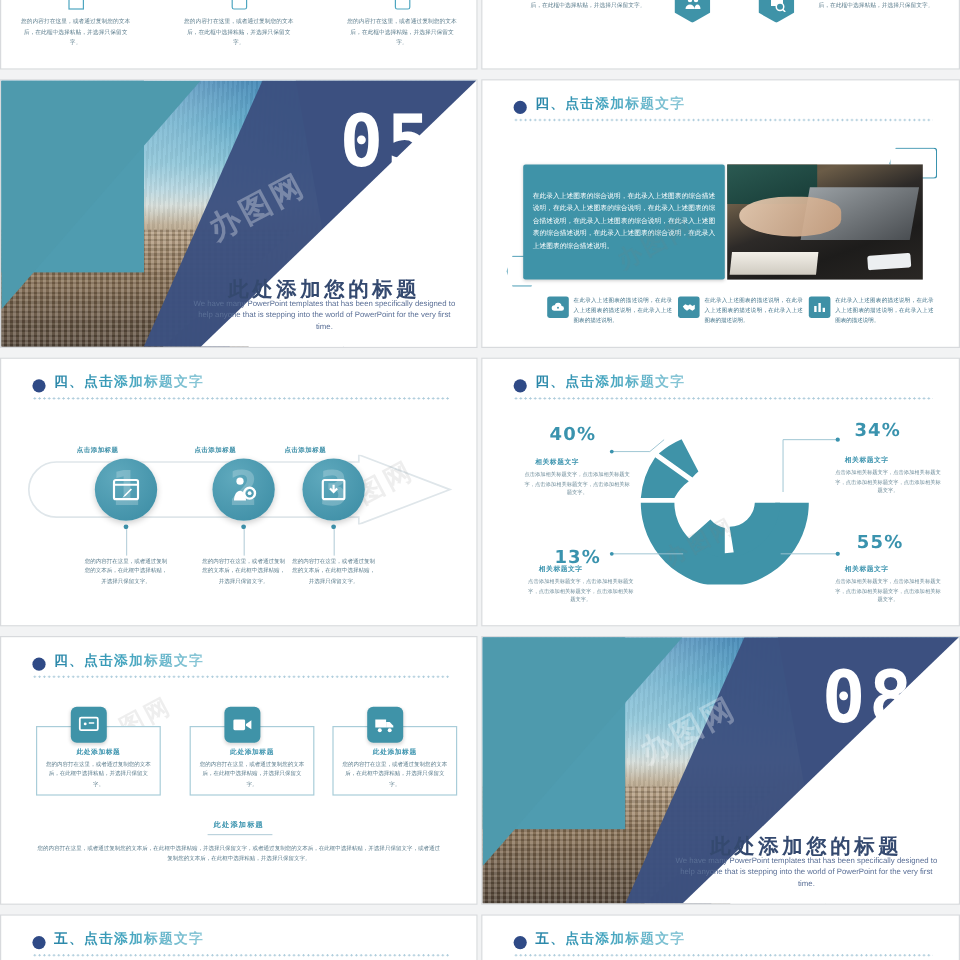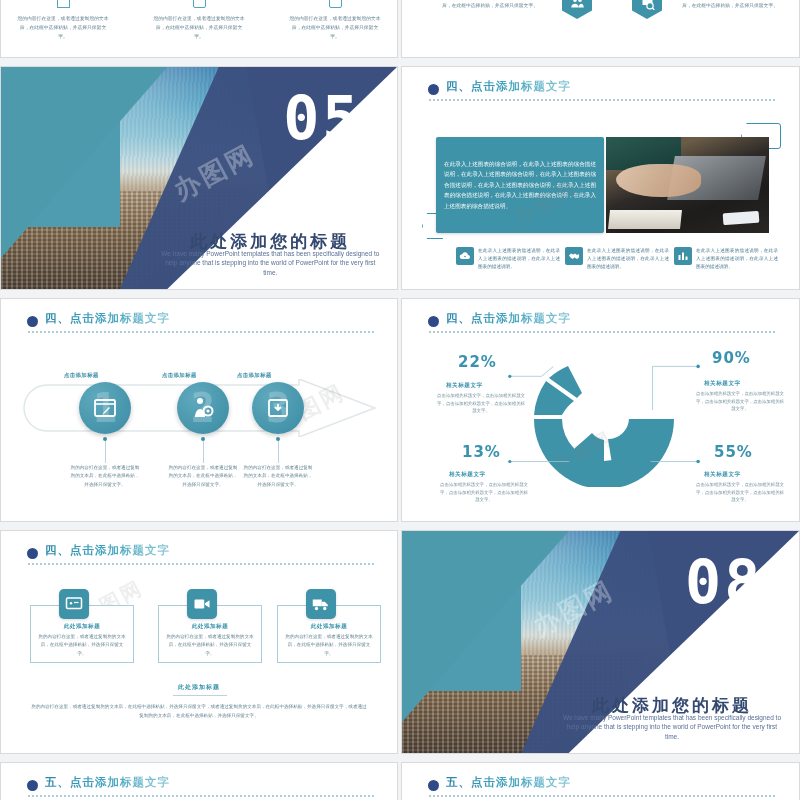--- a/index.html
+++ b/index.html
@@ -315,29 +315,29 @@
       <path d="M108 164 H168" stroke="#9cc4d2" stroke-width=".8" fill="none"></path>
       <path d="M252 68 H298" stroke="#9cc4d2" stroke-width=".8" fill="none"></path>
       <path d="M252 68 L252 112" stroke="#9cc4d2" stroke-width=".8" fill="none"></path>
       <path d="M250 164 H298" stroke="#9cc4d2" stroke-width=".8" fill="none"></path>
       <circle cx="108" cy="78" r="1.6" fill="#3a93ae"></circle>
       <circle cx="108" cy="164" r="1.6" fill="#3a93ae"></circle>
       <circle cx="298" cy="68" r="1.8" fill="#3a93ae"></circle>
       <circle cx="298" cy="164" r="1.8" fill="#3a93ae"></circle>
     </svg>
 
-    <div class="pct" style="left:56px;top:54px;">22%</div>
+    <div class="pct" style="left:56px;top:54px;">40%</div>
     <div class="plab" style="left:44px;top:83px;">相关标题文字</div>
     <div class="pbody" style="left:33px;top:93px;text-align:center;">点击添加相关标题文字，点击添加相关标题文字，点击添加相关标题文字，点击添加相关标题文字。</div>
 
-    <div class="pct" style="left:310px;top:50px;">90%</div>
+    <div class="pct" style="left:310px;top:50px;">34%</div>
     <div class="plab" style="left:302px;top:81px;">相关标题文字</div>
     <div class="pbody" style="left:292px;top:91px;text-align:center;">点击添加相关标题文字，点击添加相关标题文字，点击添加相关标题文字，点击添加相关标题文字。</div>
 
-    <div class="pct" style="left:60px;top:144px;">13%</div>
+    <div class="pct" style="left:60px;top:156px;">13%</div>
     <div class="plab" style="left:47px;top:172px;">相关标题文字</div>
     <div class="pbody" style="left:36px;top:182px;text-align:center;">点击添加相关标题文字，点击添加相关标题文字，点击添加相关标题文字，点击添加相关标题文字。</div>
 
     <div class="pct" style="left:312px;top:144px;">55%</div>
     <div class="plab" style="left:302px;top:172px;">相关标题文字</div>
     <div class="pbody" style="left:292px;top:182px;text-align:center;">点击添加相关标题文字，点击添加相关标题文字，点击添加相关标题文字，点击添加相关标题文字。</div>
   </div>
 
   <div class="slide col-l" style="top:530px;height:224px;">
     <div class="sec-head">

